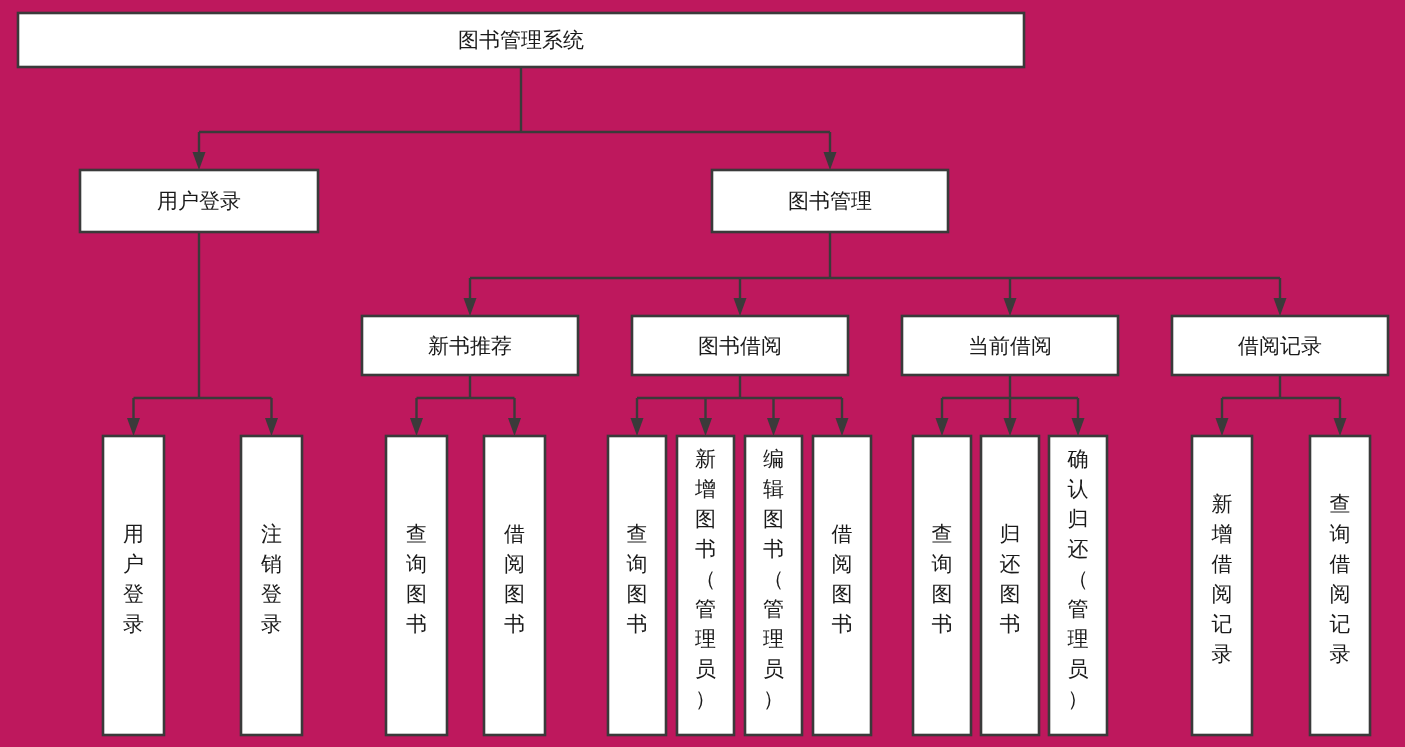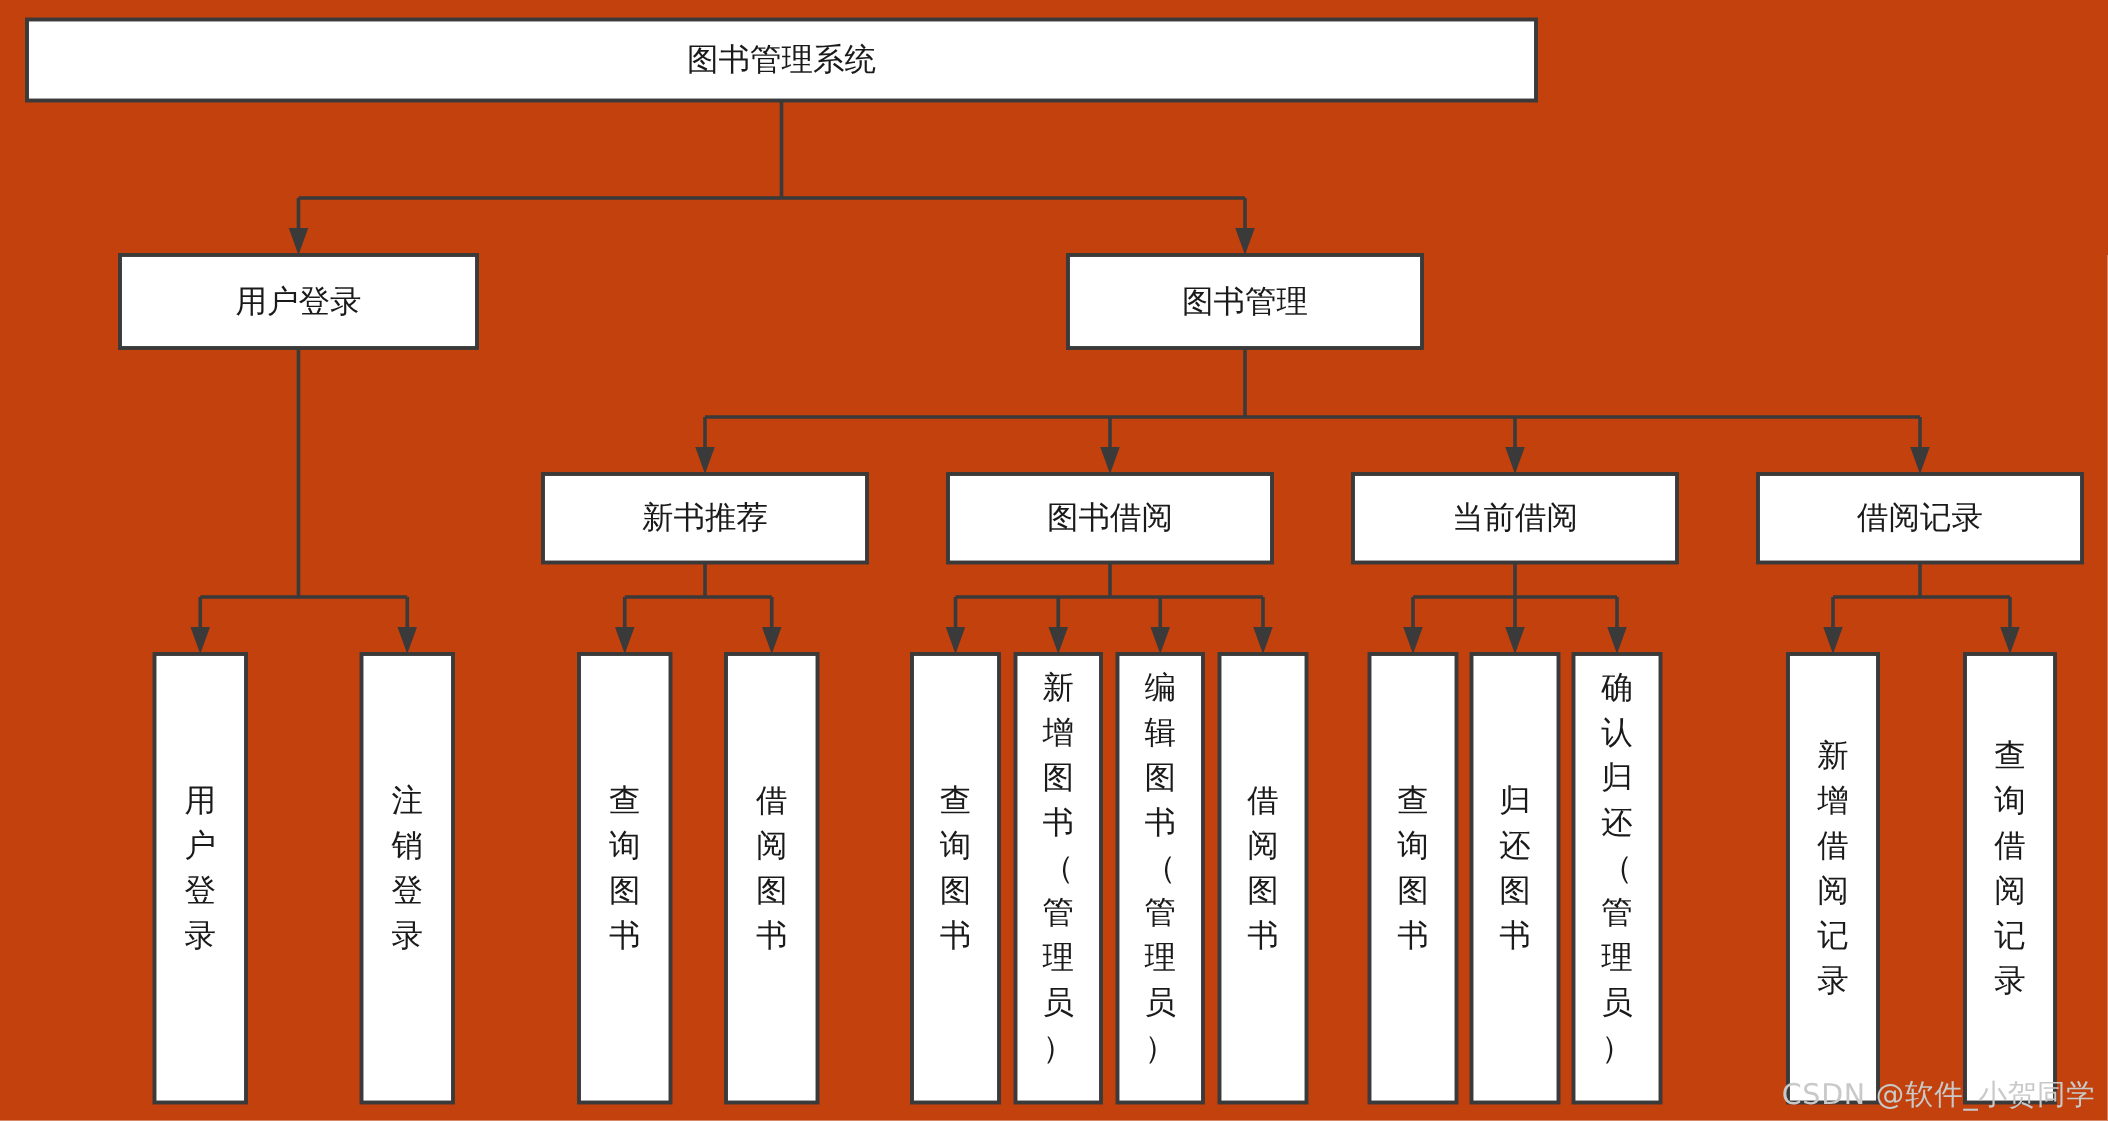--- a/index.html
+++ b/index.html
@@ -11,21 +11,21 @@
   body {
     width: 1405px;
     height: 747px;
     overflow: hidden;
     font-family: "DejaVu Sans", "Liberation Sans", sans-serif;
   }
   #diagram-root {
     position: relative;
     width: 1405px;
     height: 747px;
-    background: #c2410c;
+    background: #be185d;
   }
   svg#tree-svg {
     position: absolute;
     left: 0;
     top: 0;
     width: 1405px;
     height: 747px;
     display: block;
   }
   .node-box {
@@ -217,14 +217,13 @@
         <g>
           <rect x="1192" y="436" width="60" height="299" class="node-box"></rect>
           <text x="1222" class="node-label-v"><tspan x="1222" y="510.5">新</tspan><tspan x="1222" y="540.5">增</tspan><tspan x="1222" y="570.5">借</tspan><tspan x="1222" y="600.5">阅</tspan><tspan x="1222" y="630.5">记</tspan><tspan x="1222" y="660.5">录</tspan></text>
         </g>
         <g>
           <rect x="1310" y="436" width="60" height="299" class="node-box"></rect>
           <text x="1340" class="node-label-v"><tspan x="1340" y="510.5">查</tspan><tspan x="1340" y="540.5">询</tspan><tspan x="1340" y="570.5">借</tspan><tspan x="1340" y="600.5">阅</tspan><tspan x="1340" y="630.5">记</tspan><tspan x="1340" y="660.5">录</tspan></text>
         </g>
       </g>
   </svg>
-  <div class="watermark">CSDN @软件_小贺同学</div>
 </div>
 
 </body></html>

